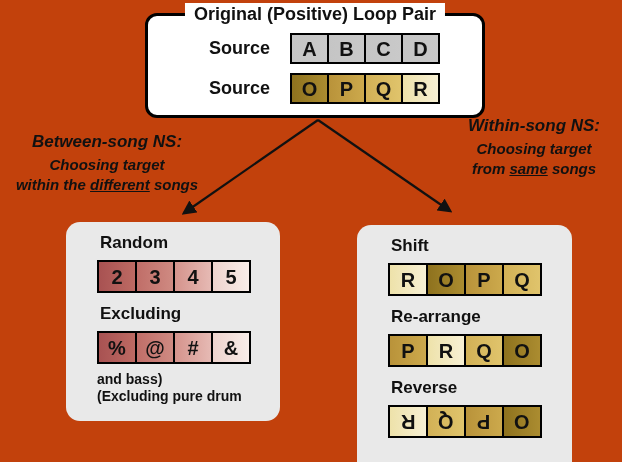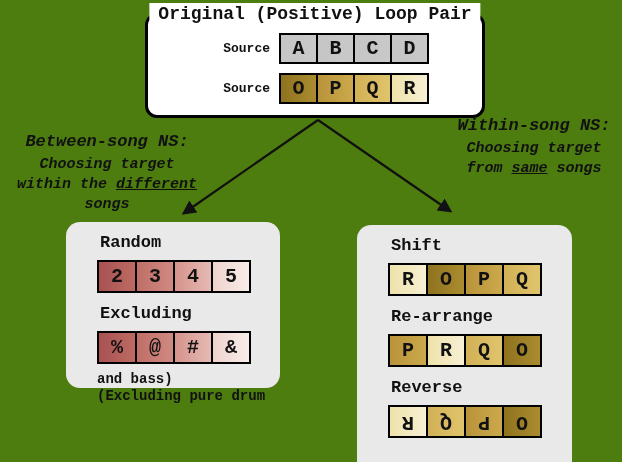--- a/index.html
+++ b/index.html
@@ -1,30 +1,30 @@
 <!DOCTYPE html>
 <html><head>
 <meta charset="utf-8">
 <style>
   html,body{margin:0;padding:0;background:#fff;}
   #canvas{
-    position:relative;width:622px;height:462px;background:#4d7c0f;overflow:hidden;
-    font-family:Liberation Mono, monospace;font-weight:bold;color:#111;
+    position:relative;width:622px;height:462px;background:#c2410c;overflow:hidden;
+    font-family:Liberation Sans, sans-serif;font-weight:bold;color:#111;
   }
   
   .top-box{
     position:absolute;left:145px;top:13px;width:334px;height:99px;
     border:3px solid #000;border-radius:12px;background:#fff;
   }
   .top-title{
     position:absolute;left:50%;top:-13px;transform:translateX(-50%);
     background:#fff;padding:0 9px;font-size:18px;white-space:nowrap;line-height:22px;
   }
   .pair-row{position:absolute;left:0;display:flex;align-items:center;}
-  .pair-row .row-label{width:122px;text-align:right;padding-right:9px;font-size:13px;}
+  .pair-row .row-label{width:122px;text-align:right;padding-right:20px;font-size:18px;}
   .cells{display:flex;}
   .cell{
     width:35px;height:27px;border:2px solid #000;margin-left:-2px;
     display:flex;align-items:center;justify-content:center;
     font-size:20px;font-weight:bold;
   }
   .cell:first-child{margin-left:0;}
   .cell span{display:inline-block;line-height:1;}
   
   .branch{position:absolute;text-align:center;font-style:italic;}
@@ -104,21 +104,21 @@
     <div class="b-line">Choosing target</div>
     <div class="b-line"><span>within the </span><span class="u">different</span><span> songs</span></div>
   </div>
 
   <div class="branch" style="left:446px;top:115px;width:176px;">
     <div class="b-heading">Within-song NS:</div>
     <div class="b-line">Choosing target</div>
     <div class="b-line"><span>from </span><span class="u">same</span><span> songs</span></div>
   </div>
 
-  <div class="panel" style="left: 66px; top: 222px; width: 214px; height: 166px; background: rgb(233, 233, 233);">
+  <div class="panel" style="left: 66px; top: 222px; width: 214px; height: 199px; background: rgb(233, 233, 233);">
     <div class="p-label">Random</div>
     <div class="cells">
         <div class="cell" style="background: linear-gradient(90deg, rgb(168, 82, 82), rgb(189, 106, 99));">
           <span>2</span>
         </div>
         <div class="cell" style="background: linear-gradient(90deg, rgb(192, 110, 104), rgb(207, 138, 130));">
           <span>3</span>
         </div>
         <div class="cell" style="background: linear-gradient(90deg, rgb(213, 147, 140), rgb(230, 186, 180));">
           <span>4</span>

